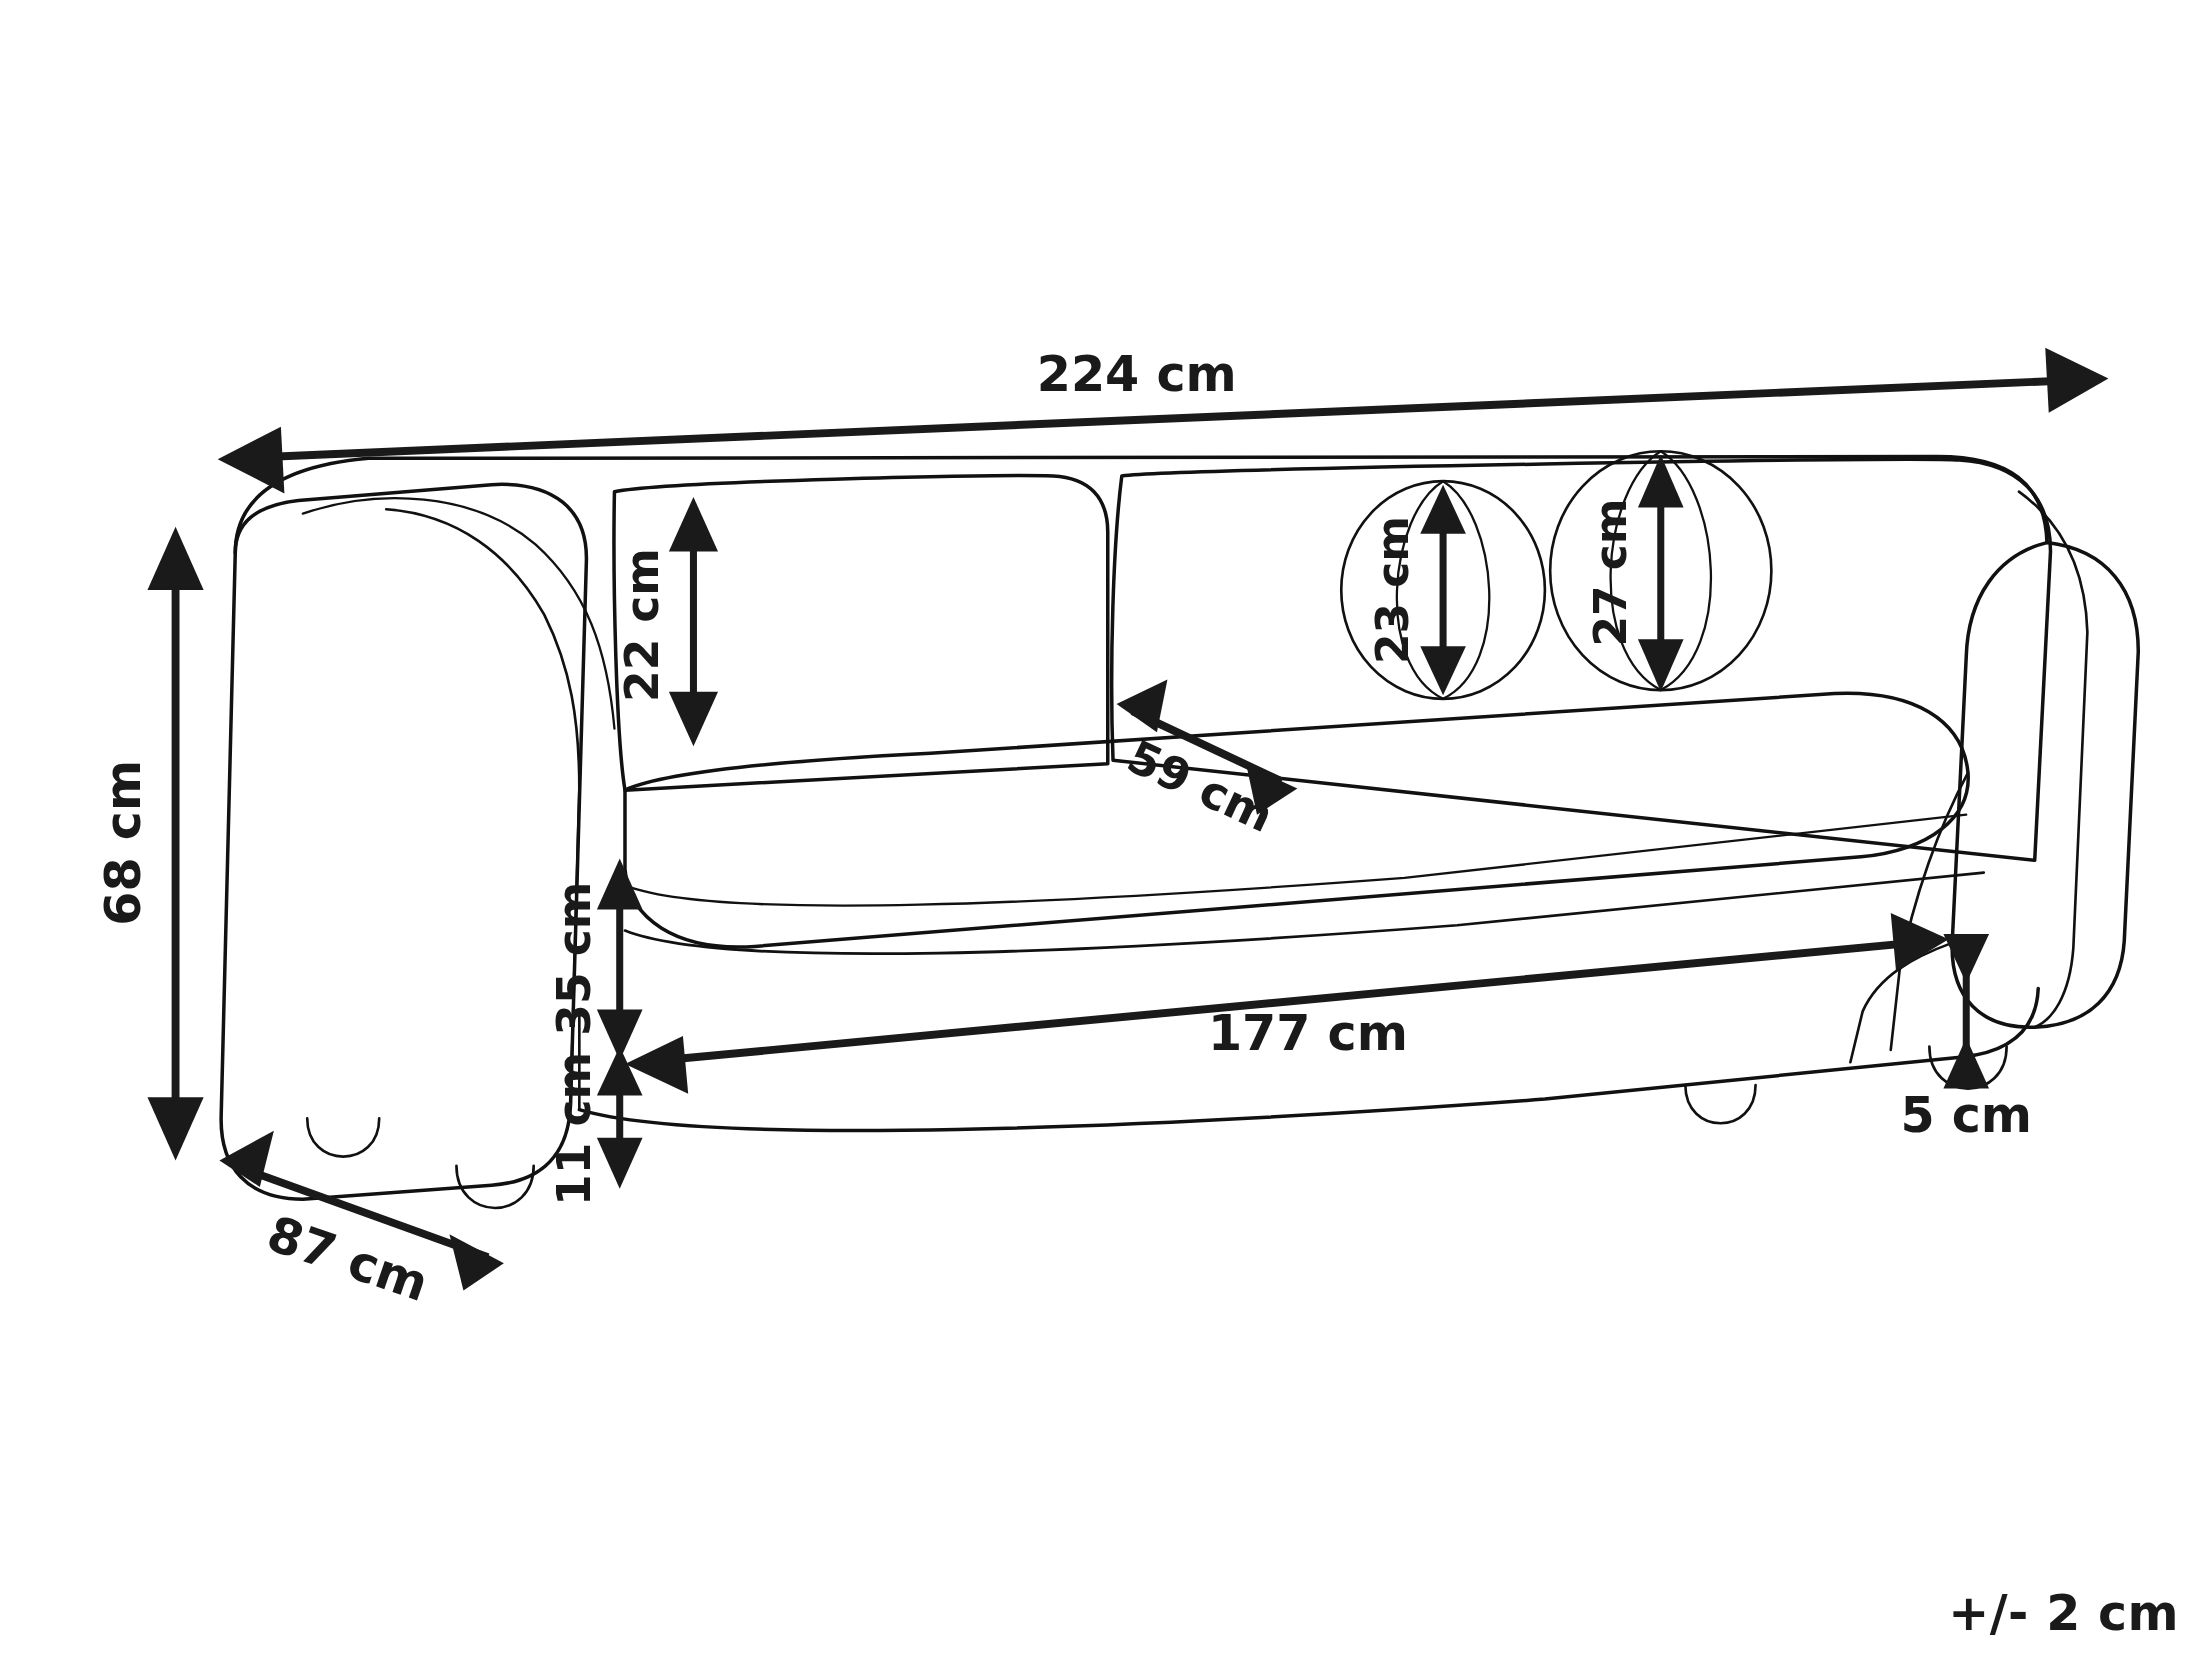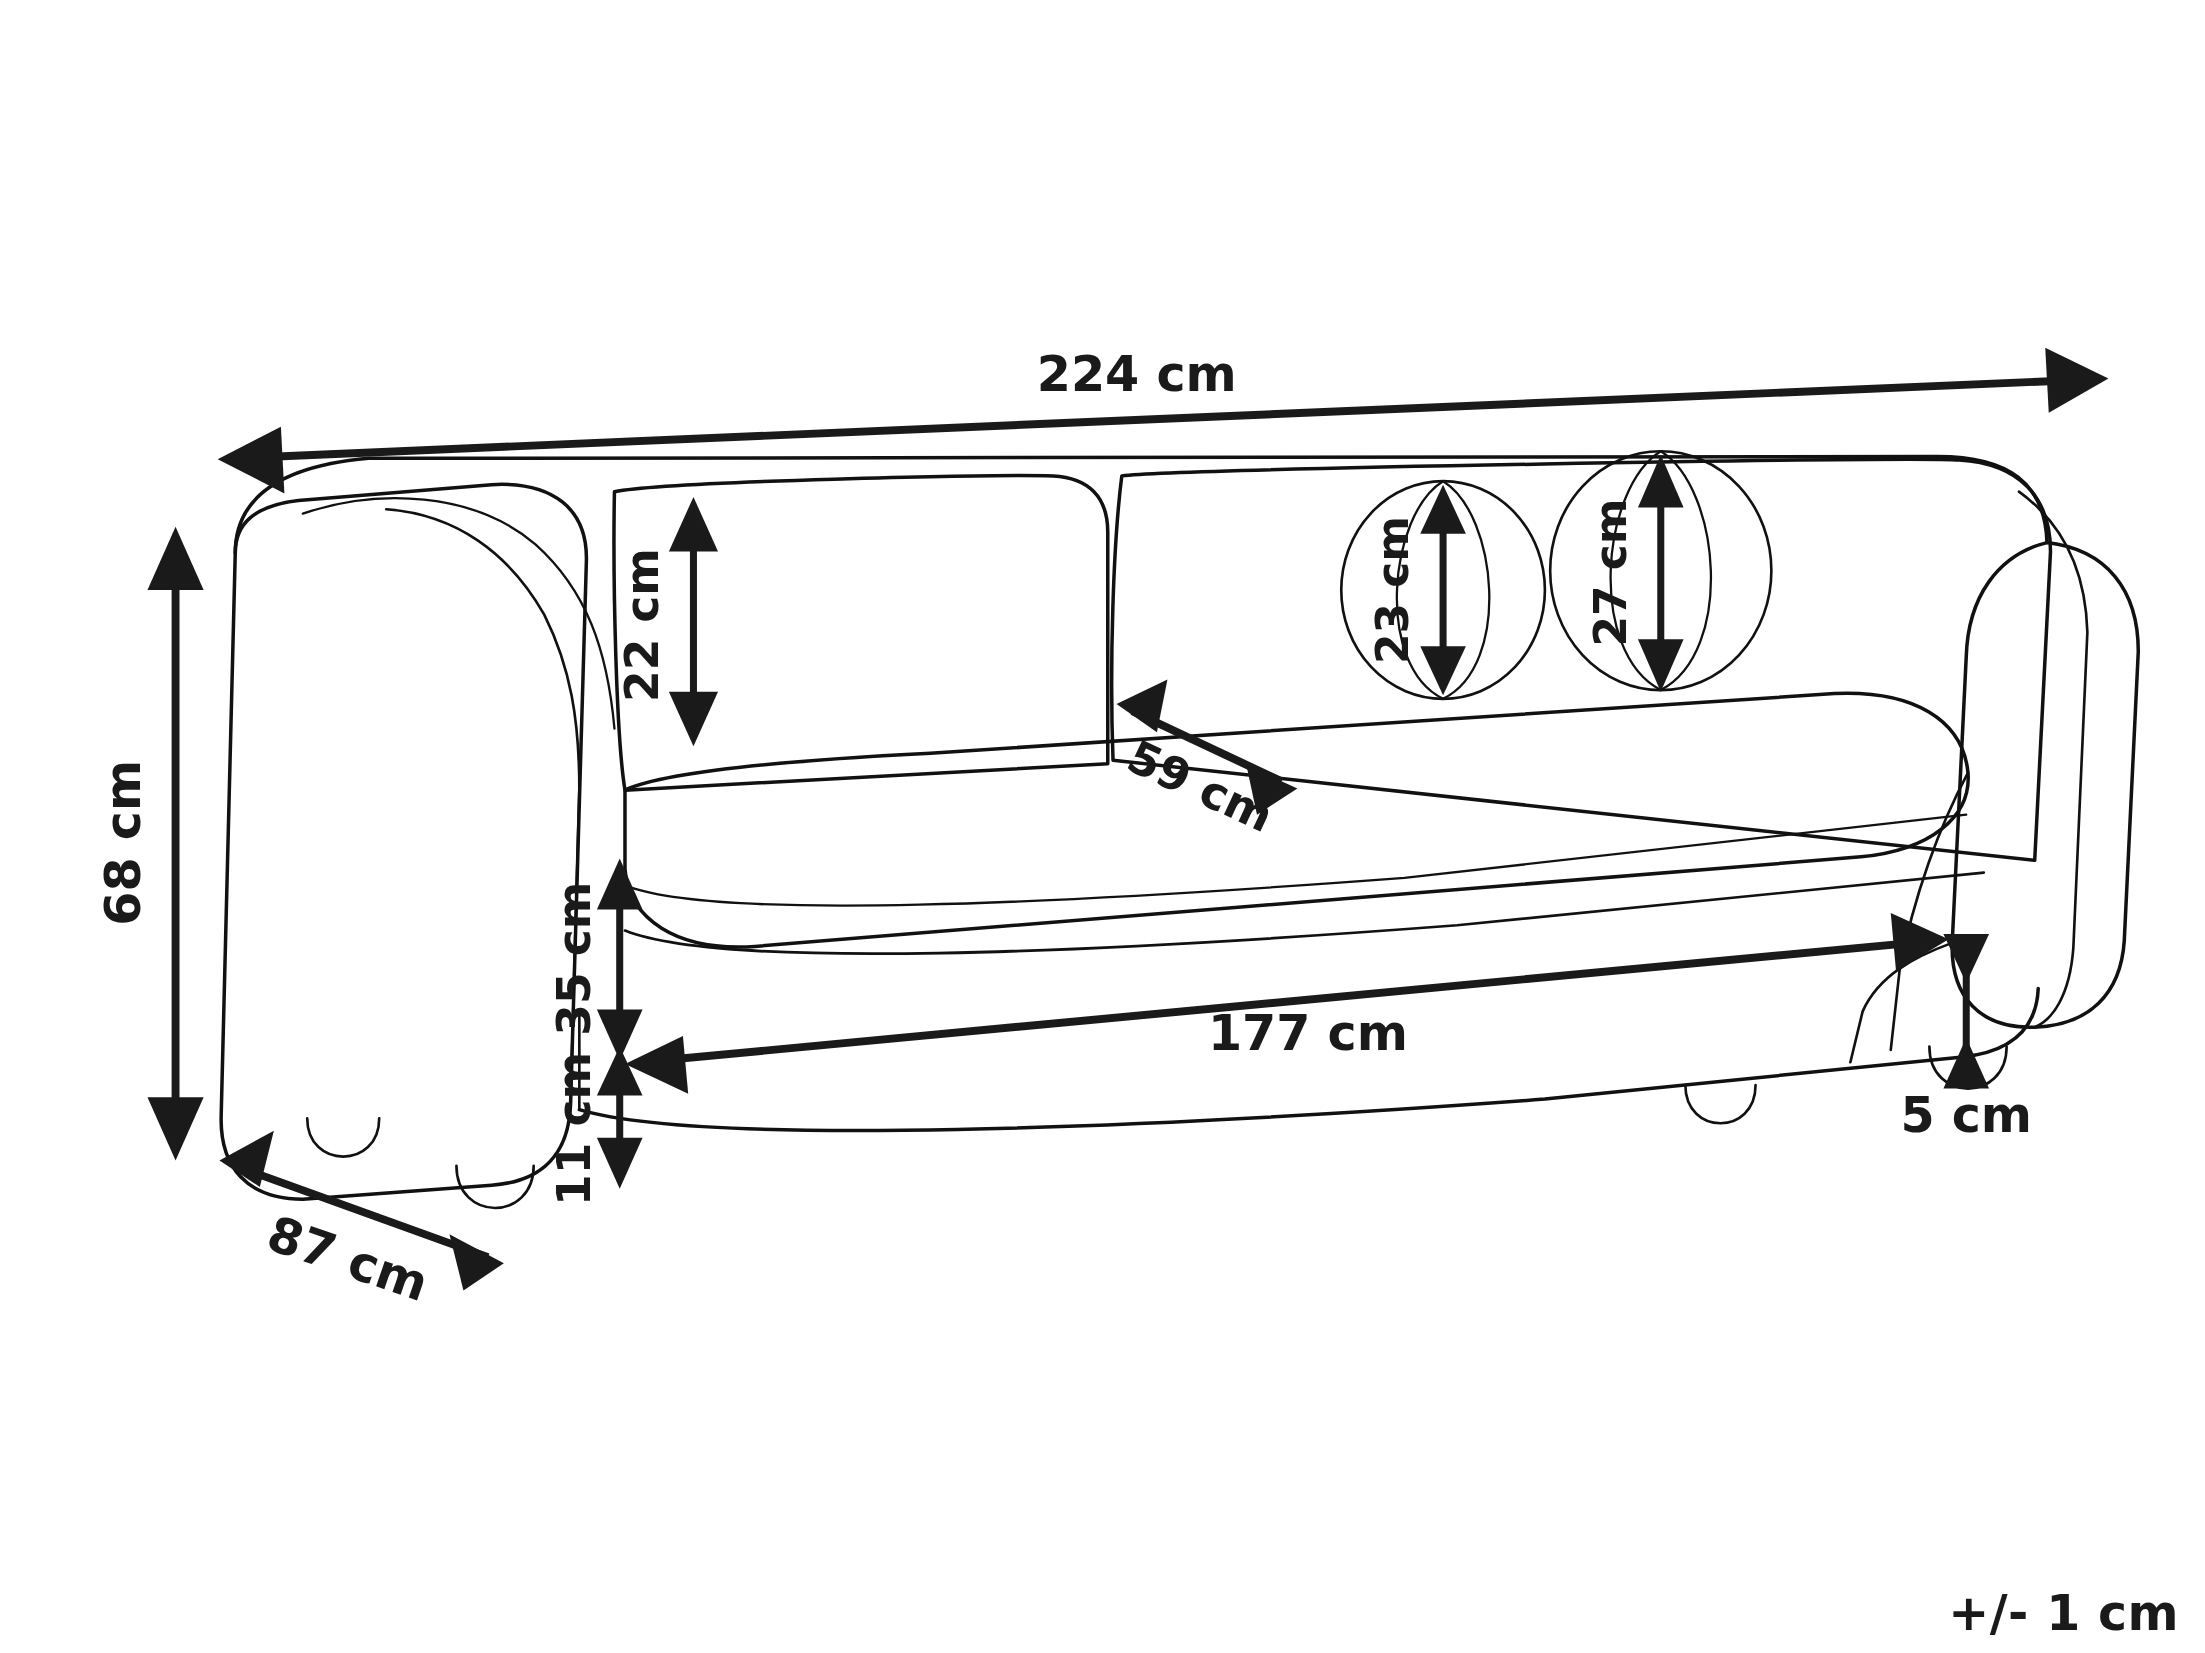--- a/index.html
+++ b/index.html
@@ -261,16 +261,16 @@
 
     <g>
       <line class="dimline-thin" x1="2240" y1="1102" x2="2240" y2="1200"></line>
       <polygon class="arrowhead" points="2240,1120 2214,1064 2266,1064"></polygon>
       <polygon class="arrowhead" points="2240,1182 2214,1240 2266,1240"></polygon>
       <text class="dimtext" x="2240" y="1290" font-size="56" text-anchor="middle">5 cm</text>
     </g>
 
   </svg>
 
-  <div class="tolerance-note">+/- 1 cm</div>
+  <div class="tolerance-note">+/- 2 cm</div>
 
 </div>
 
 
 </body></html>

